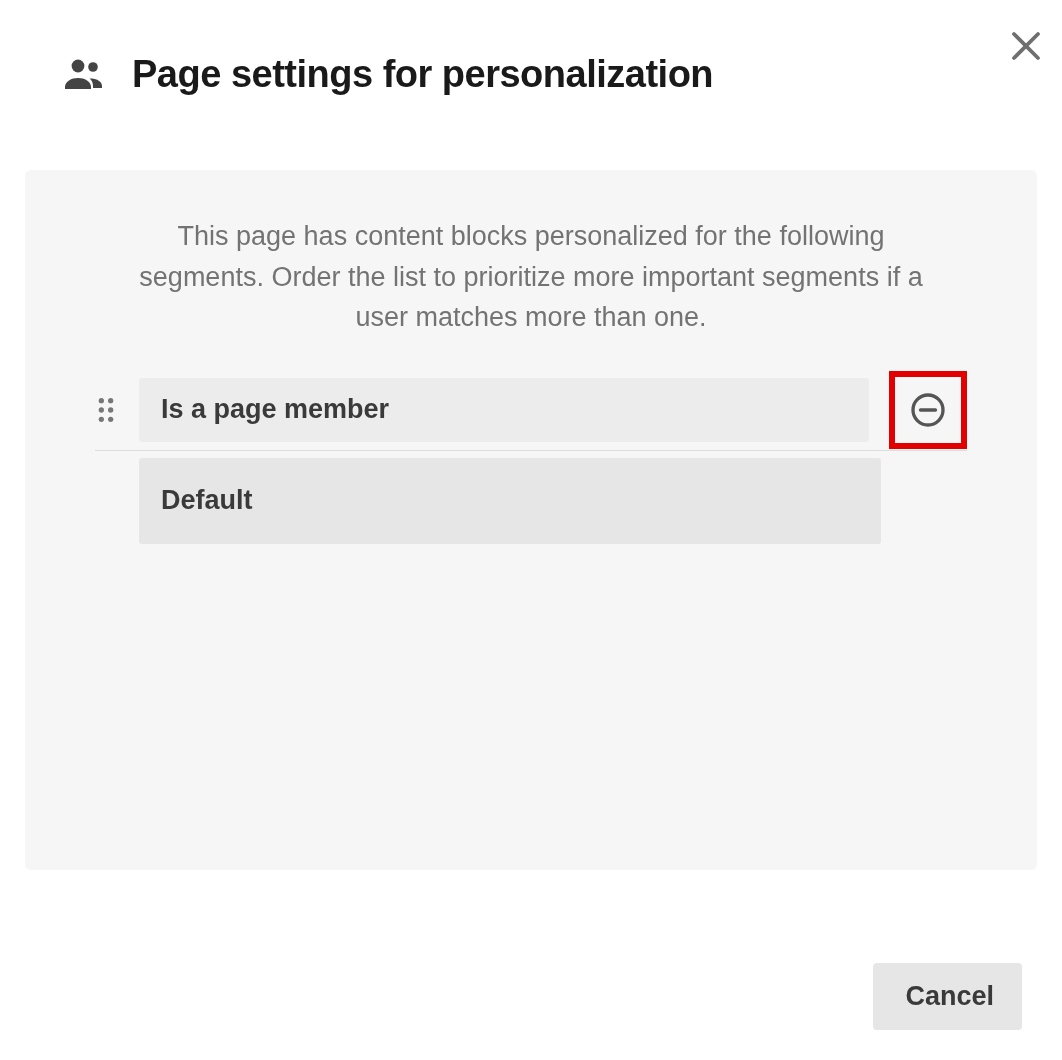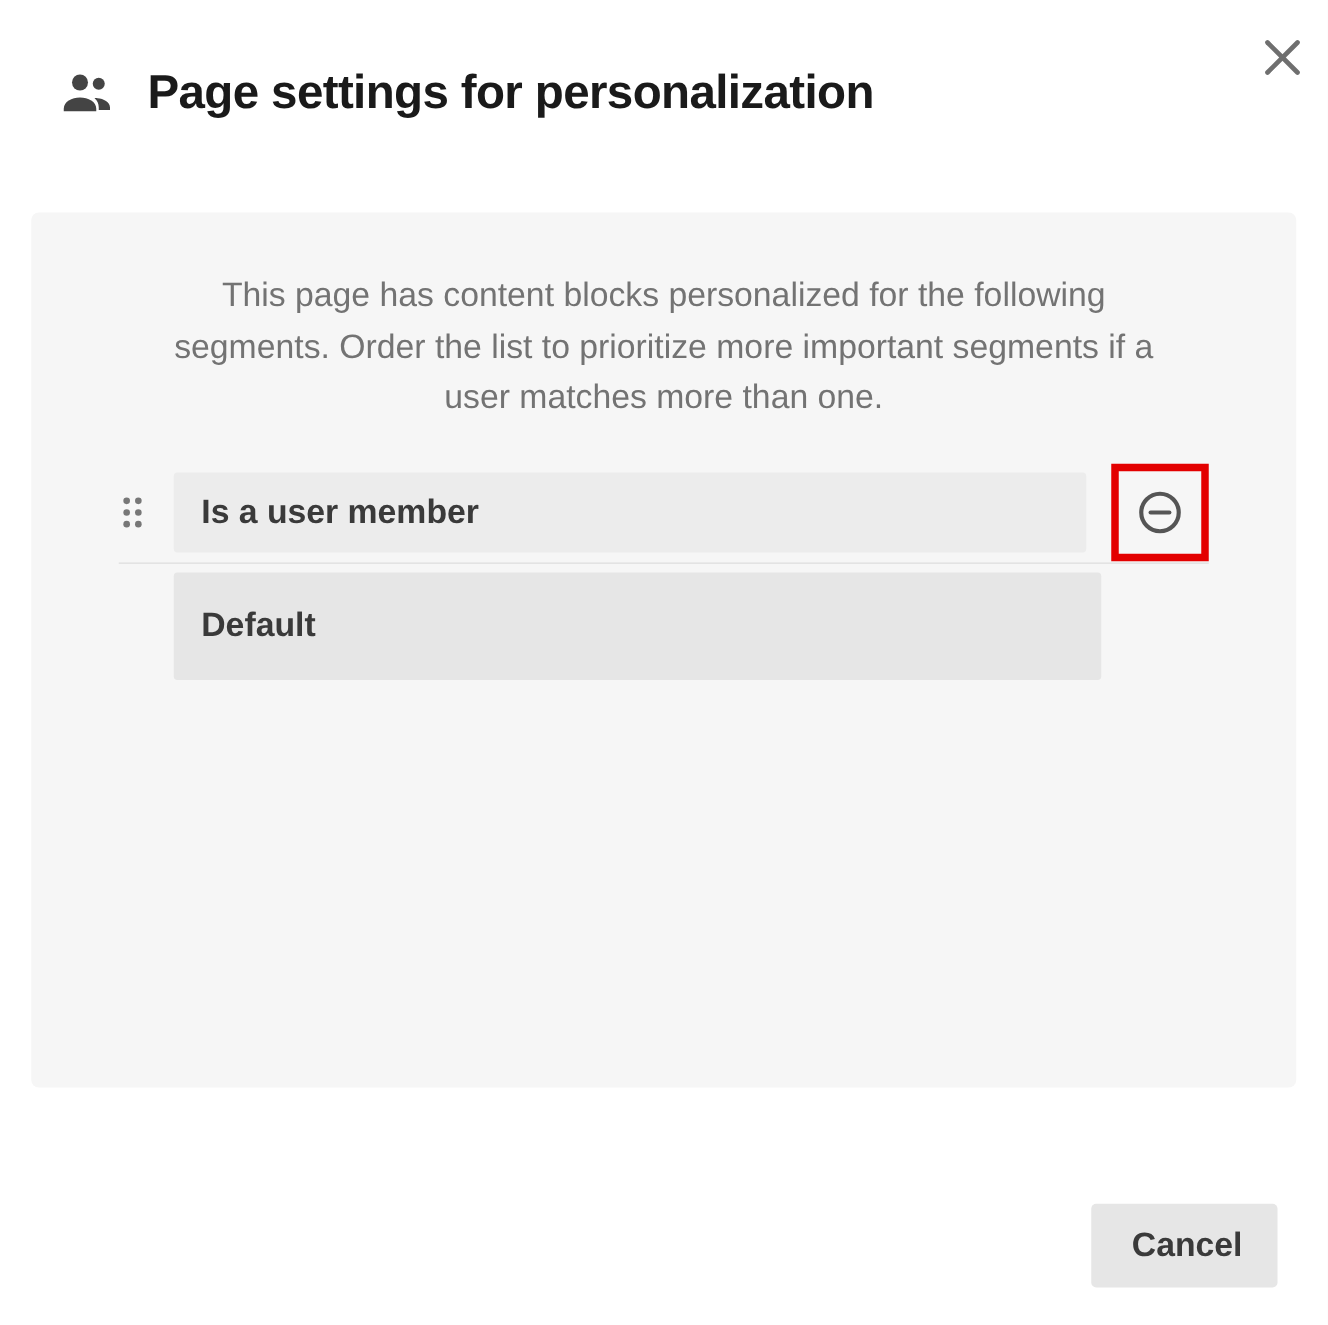--- a/index.html
+++ b/index.html
@@ -1,20 +1,20 @@
 <!DOCTYPE html>
 <html><head>
 <meta charset="utf-8">
 <style>
   * { box-sizing: border-box; margin: 0; padding: 0; }
   html, body { width: 1062px; height: 1060px; font-family: "Segoe UI", "Helvetica Neue", Arial, sans-serif; background: #fff; color: #222; }
   .modal { position: relative; width: 1062px; height: 1060px; padding: 0; }
   .close-x { position: absolute; top: 28px; right: 18px; width: 36px; height: 36px; cursor: pointer; color: #6f6f6f; }
   .close-x svg { width: 36px; height: 36px; }
-  .header { display: flex; align-items: center; gap: 24px; padding: 50px 55px 0 46px; }
+  .header { display: flex; align-items: center; gap: 24px; padding: 50px 55px 0 60px; }
   .header-icon { width: 48px; height: 48px; color: #444; }
   .header-icon svg { width: 48px; height: 48px; }
   .title { font-size: 38px; font-weight: 700; color: #1a1a1a; letter-spacing: -0.5px; }
   .panel { margin: 72px 25px 0 25px; background: #f6f6f6; border-radius: 6px; padding: 40px 35px 40px 35px; height: 700px; }
   .desc { text-align: center; font-size: 27px; line-height: 1.5; color: #737373; max-width: 820px; margin: 6px auto 40px auto; }
   .segments { margin: 0 35px; }
   .segment-row { display: flex; align-items: center; gap: 22px; height: 64px; }
   .drag-handle { width: 22px; height: 28px; color: #777; cursor: grab; display:flex; align-items:center; justify-content:center; }
   .drag-handle svg { width: 22px; height: 28px; }
   .segment-pill { flex: 1; background: #ececec; border-radius: 3px; display: flex; align-items: center; height: 64px; padding: 0 22px; font-size: 27px; font-weight: 600; color: #3a3a3a; }
@@ -64,21 +64,21 @@
           <svg viewBox="0 0 12 18" fill="currentColor">
             <circle cx="3" cy="3" r="1.7"></circle>
               <circle cx="9" cy="3" r="1.7"></circle>
             <circle cx="3" cy="9" r="1.7"></circle>
               <circle cx="9" cy="9" r="1.7"></circle>
             <circle cx="3" cy="15" r="1.7"></circle>
               <circle cx="9" cy="15" r="1.7"></circle>
           </svg>
         </span>
         <div class="segment-pill">
-          <span>Is a user member</span>
+          <span>Is a page member</span>
         </div>
         <div class="remove-wrap">
           <span class="remove-btn">
             <svg viewBox="0 0 24 24">
               <circle cx="12" cy="12" r="9" fill="none" stroke="currentColor" stroke-width="2"></circle>
               <line x1="7.5" y1="12" x2="16.5" y2="12" stroke="currentColor" stroke-width="2" stroke-linecap="round"></line>
             </svg>
           </span>
         </div>
       </div>

